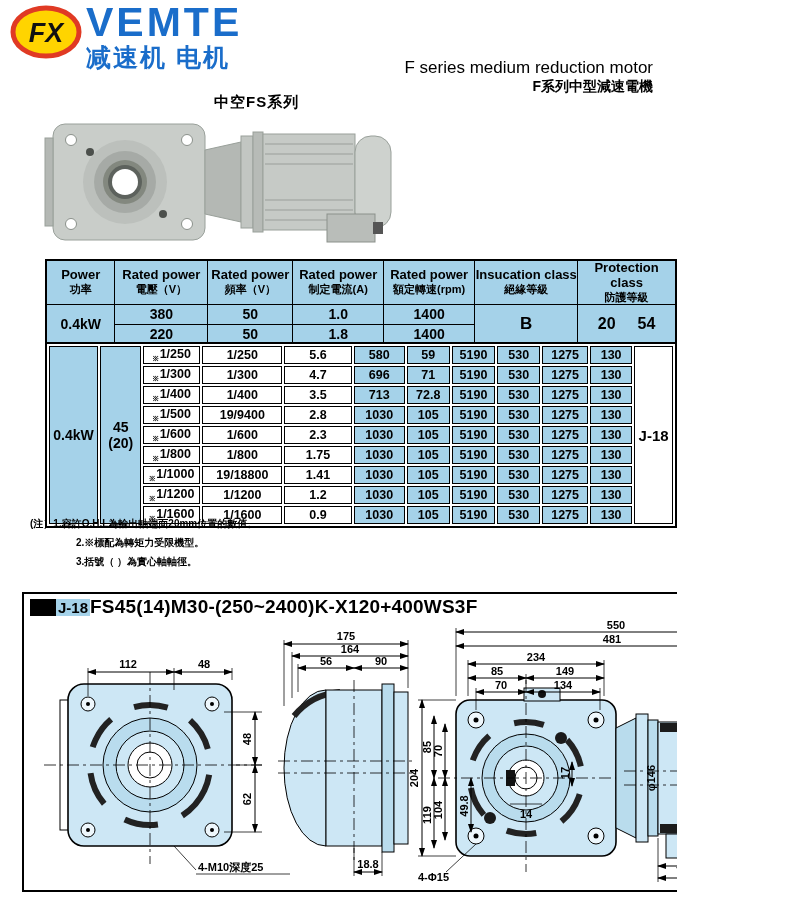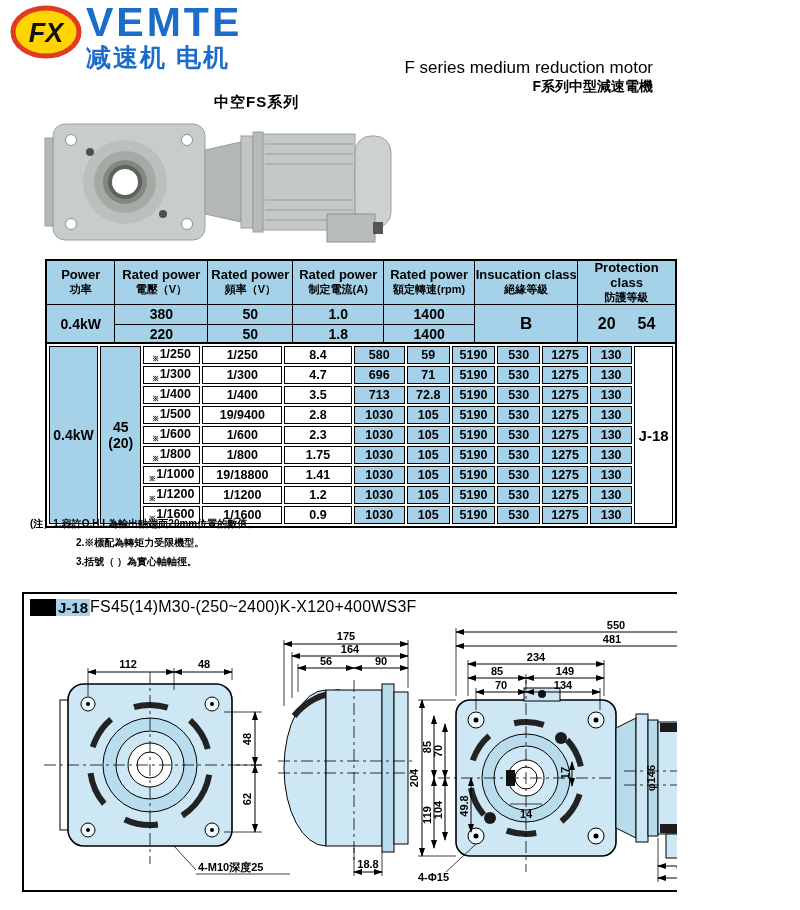--- a/index.html
+++ b/index.html
@@ -40,21 +40,21 @@
 
   
   .notes{position:absolute;left:30px;top:514px;font-size:10px;font-weight:bold;line-height:19px;}
   .notes .ind{padding-left:46px;}
 
   
   .panel{position:absolute;left:22px;top:592px;width:752px;height:296px;border:2px solid #000;}
   .panel-title{position:absolute;left:6px;top:4px;display:flex;align-items:center;height:18px;}
   .blackbox{width:26px;height:17px;background:#000;}
   .refchip{background:#a5d2e9;font-size:15px;font-weight:bold;padding:0 2px;height:17px;line-height:17px;}
-  .model{font-size:16px;font-weight:normal;letter-spacing:0.2px;}
+  .model{font-size:19px;font-weight:bold;letter-spacing:0.2px;}
   .drawsvg{position:absolute;left:0;top:26px;}
 
   
   .oline{fill:none;stroke:#000;stroke-width:1;}
   .dim{stroke:#000;stroke-width:1;}
   .ext{stroke:#000;stroke-width:0.75;}
   .dlab{font:bold 11px "Liberation Sans",sans-serif;fill:#000;}
   .cl{stroke:#000;stroke-width:0.8;stroke-dasharray:12 4 3 4;fill:none;}
 </style>
 </head>
@@ -192,21 +192,21 @@
       </colgroup>
       <tbody>
           <tr>
         <td rowspan="9" style="font-size:14px;">0.4kW</td>
         <td rowspan="9" style="font-size:14px;">
           <div>45</div>
           <div>(20)</div>
         </td>
         <td class="w"><span class="mark">※</span><span>1/250</span></td>
         <td class="w">1/250</td>
-        <td class="w">8.4</td>
+        <td class="w">5.6</td>
         <td>580</td>
         <td>59</td>
         <td>5190</td>
         <td>530</td>
         <td>1275</td>
         <td>130</td>
         <td rowspan="9" class="ref">J-18</td>
       </tr>
       <tr>
         <td class="w"><span class="mark">※</span><span>1/300</span></td>

